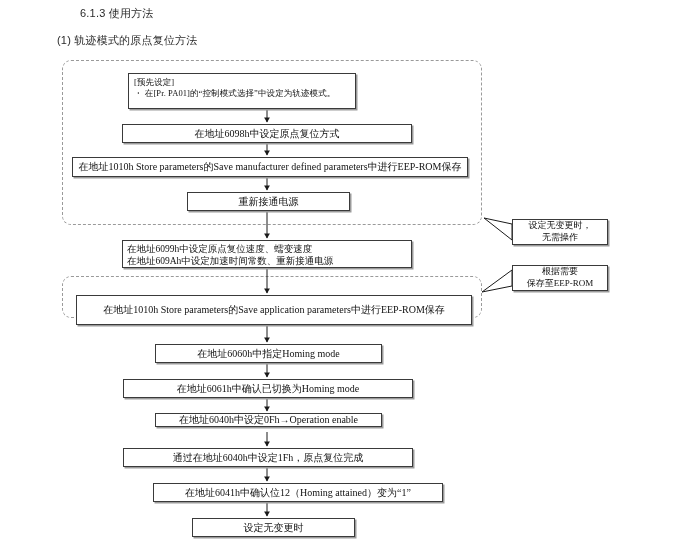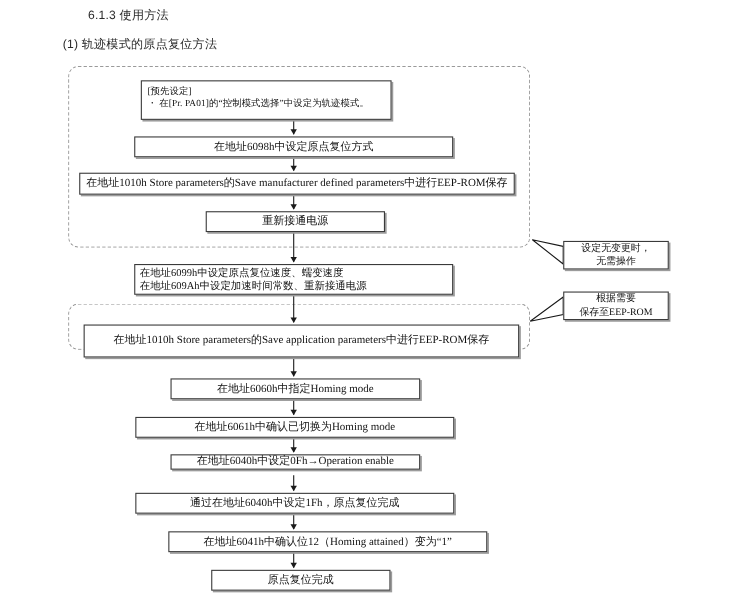--- a/index.html
+++ b/index.html
@@ -194,21 +194,21 @@
 
 <div class="flow-box" id="box-6040-1f">
   <span class="txt">通过在地址6040h中设定1Fh，原点复位完成</span>
 </div>
 
 <div class="flow-box" id="box-6041">
   <span class="txt">在地址6041h中确认位12（Homing attained）变为“1”</span>
 </div>
 
 <div class="flow-box" id="box-done">
-  <span class="txt">原点复位完成</span>
+  <span class="txt">设定无变更时</span>
 </div>
 
 <div class="callout" id="note-no-change">
   <div class="line">设定无变更时，</div>
   <div class="line">无需操作</div>
 </div>
 
 <div class="callout" id="note-as-needed">
   <div class="line">根据需要</div>
   <div class="line">保存至EEP-ROM</div>

